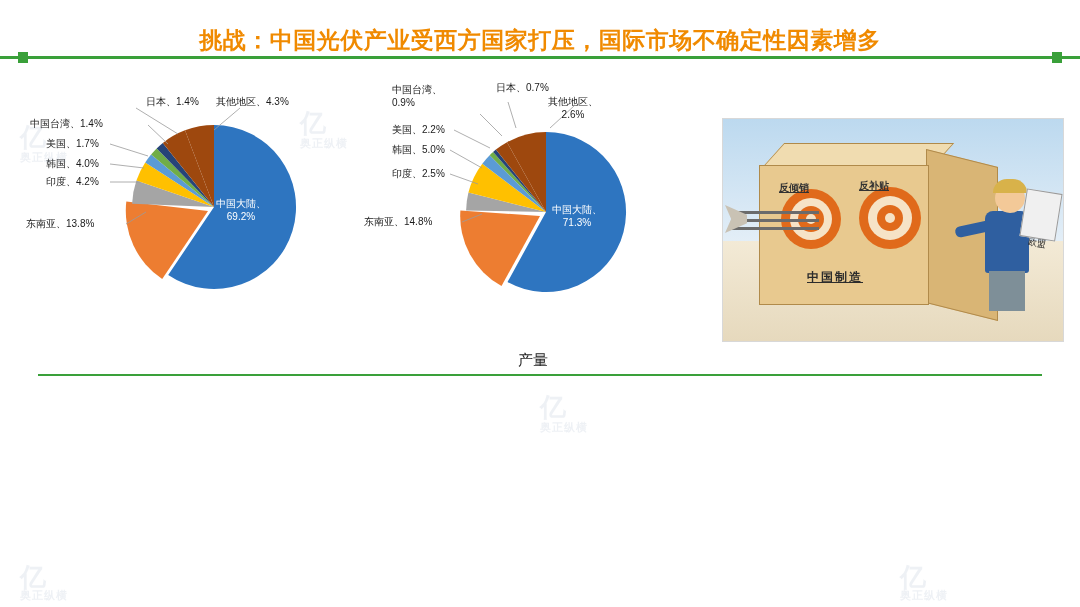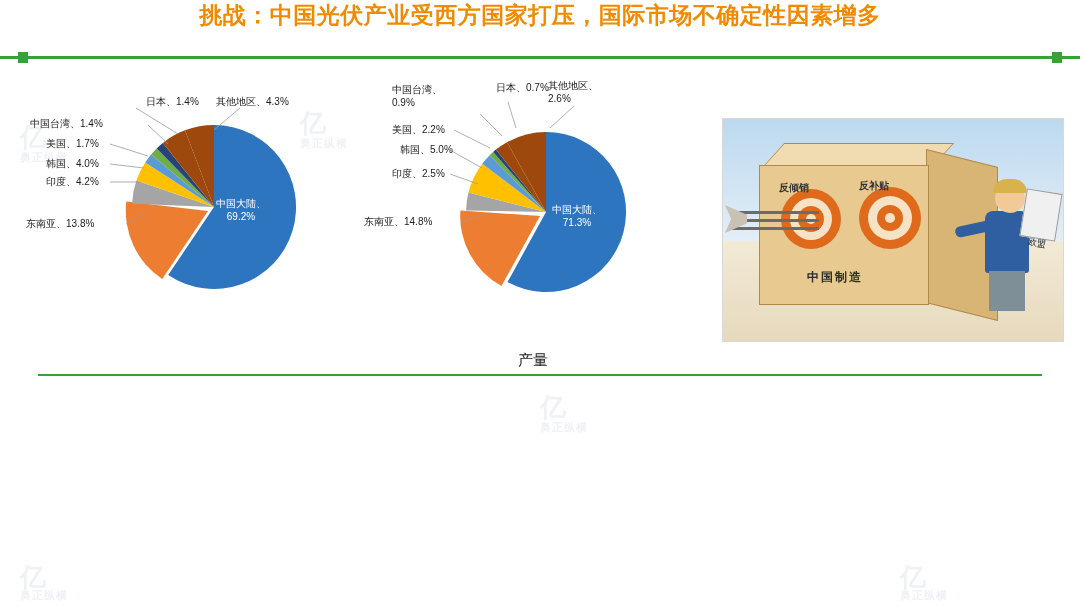--- a/index.html
+++ b/index.html
@@ -12,21 +12,21 @@
   }
   .slide{position:absolute;inset:0;}
 
   
   .header{
     position:absolute;left:0;top:0;width:1080px;height:58px;
     background:#ffffff;
   }
   .header-bar{
     position:absolute;left:0;top:0;width:1080px;height:56px;
-    display:flex;align-items:flex-start;justify-content:center;
+    display:flex;align-items:flex-end;justify-content:center;
   }
   .header-title{
     color:#f08a00;
     font-size:23px;
     font-weight:bold;
     letter-spacing:0.5px;
     white-space:nowrap;
   }
   .header-rule{
     position:absolute;left:0;top:56px;width:1080px;height:3px;
@@ -95,20 +95,21 @@
   .t1b{left:67px;top:79px;width:42px;height:42px;background:#f6e3c6;}
   .t1c{left:75px;top:87px;width:26px;height:26px;background:#e06a1b;}
   .t1d{left:83px;top:95px;width:10px;height:10px;background:#f6e3c6;}
   .t2{left:136px;top:68px;width:62px;height:62px;background:#e06a1b;}
   .t2b{left:145px;top:77px;width:44px;height:44px;background:#f6e3c6;}
   .t2c{left:154px;top:86px;width:26px;height:26px;background:#e06a1b;}
   .t2d{left:162px;top:94px;width:10px;height:10px;background:#f6e3c6;}
   .c-label{
     position:absolute;font-size:10px;color:#333;font-weight:bold;
     white-space:nowrap;
+    text-decoration:underline;
   }
   .c-lab1{left:56px;top:62px;}
   .c-lab2{left:136px;top:60px;}
   .c-lab3{left:84px;top:150px;font-size:12px;color:#2c2c2c;letter-spacing:2px;}
   .c-arrow{
     position:absolute;left:8px;top:92px;width:88px;height:3px;background:#6b6b6b;
   }
   .c-arrow2{
     position:absolute;left:8px;top:100px;width:88px;height:3px;background:#6b6b6b;
   }
@@ -273,30 +274,30 @@
             <path d="M 92 102 L 120 112"></path>
             <path d="M 92 78 L 124 96"></path>
             <path d="M 96 58 L 132 76"></path>
             <path d="M 122 42 L 144 64"></path>
             <path d="M 150 30 L 158 56"></path>
             <path d="M 216 34 L 192 56"></path>
           </g>
         </svg>
 
         <div class="lbl" style="left:138px;top:10px;">日本、0.7%</div>
-        <div class="lbl" style="left:190px;top:8px;">
+        <div class="lbl" style="left:190px;top:24px;text-align:center;">
           <span>其他地区、</span><br>
           <span>2.6%</span>
         </div>
         <div class="lbl" style="left:34px;top:12px;">
           <span>中国台湾、</span><br>
           <span>0.9%</span>
         </div>
         <div class="lbl" style="left:34px;top:52px;">美国、2.2%</div>
-        <div class="lbl" style="left:34px;top:72px;margin-left:8px;">韩国、5.0%</div>
+        <div class="lbl" style="left:34px;top:72px;">韩国、5.0%</div>
         <div class="lbl" style="left:34px;top:96px;">印度、2.5%</div>
         <div class="lbl" style="left:6px;top:144px;">东南亚、14.8%</div>
         <div class="lbl center" style="left:176px;top:132px;">
           <span>中国大陆、</span><br>
           <span>71.3%</span>
         </div>
       </div>
       <div class="chart-caption">产量</div>
     </div>
   </div>

